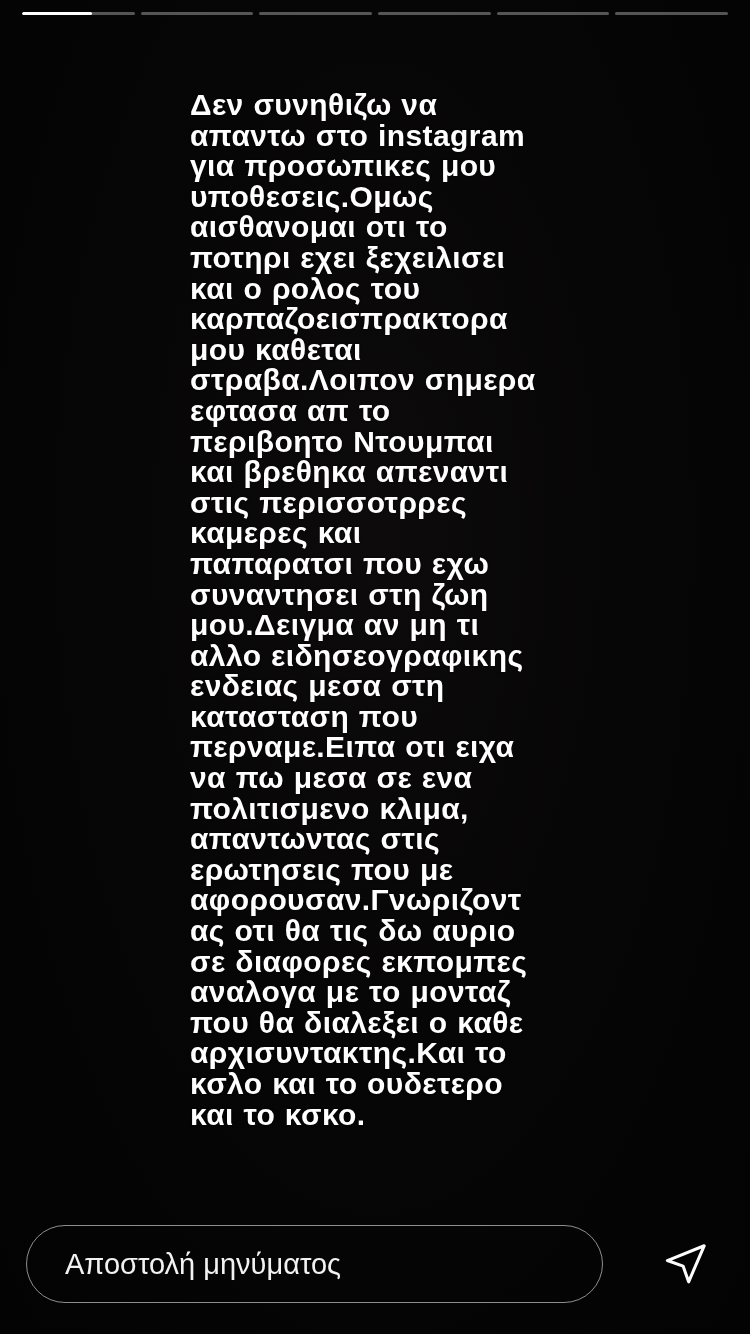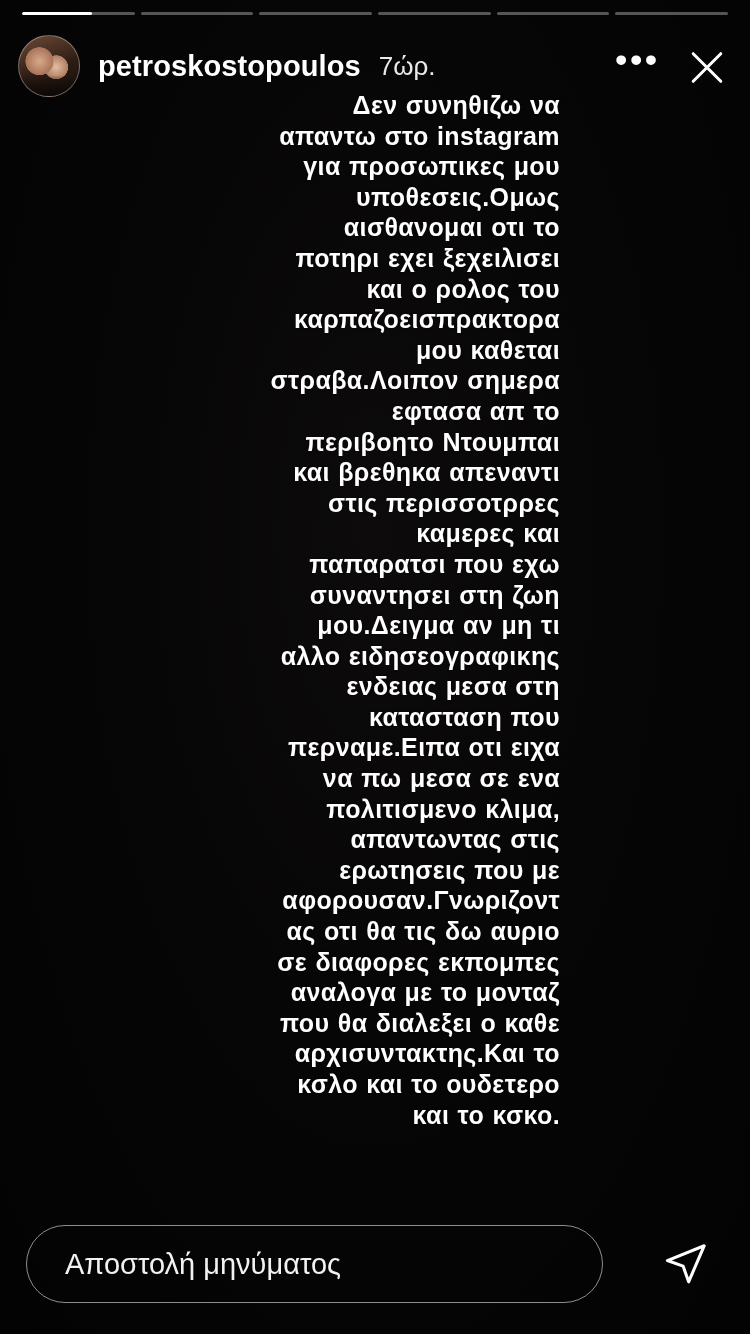--- a/index.html
+++ b/index.html
@@ -121,23 +121,23 @@
   }
   #close-icon::before { transform: rotate(45deg); }
   #close-icon::after  { transform: rotate(-45deg); }
 
   
   #story-text {
     position: absolute;
     top: 90px;
     left: 190px;
     width: 370px;
-    text-align: right;
+    text-align: left;
     color: #ffffff;
-    font-size: 25px;
+    font-size: 30px;
     line-height: 30.6px;
     font-weight: 700;
     letter-spacing: 0.4px;
     word-spacing: 1px;
     text-shadow: 0 0 2px rgba(0,0,0,0.6);
     white-space: pre-line;
     z-index: 5;
   }
 
   
@@ -198,29 +198,20 @@
         <div class="fill" style="width: 0%;"></div>
       </div>
       <div class="progress-seg">
         <div class="fill" style="width: 0%;"></div>
       </div>
       <div class="progress-seg">
         <div class="fill" style="width: 0%;"></div>
       </div>
     </div>
 
-  <div id="header">
-    <div id="avatar"></div>
-    <div id="username">petroskostopoulos</div>
-    <div id="timestamp">7ώρ.</div>
-    <div id="header-actions">
-      <div id="more-icon">•••</div>
-      <div id="close-icon"></div>
-    </div>
-  </div>
 
   <div id="story-text">Δεν συνηθιζω να
 απαντω στο instagram
 για προσωπικες μου
 υποθεσεις.Ομως
 αισθανομαι οτι το
 ποτηρι εχει ξεχειλισει
 και ο ρολος του
 καρπαζοεισπρακτορα
 μου καθεται

